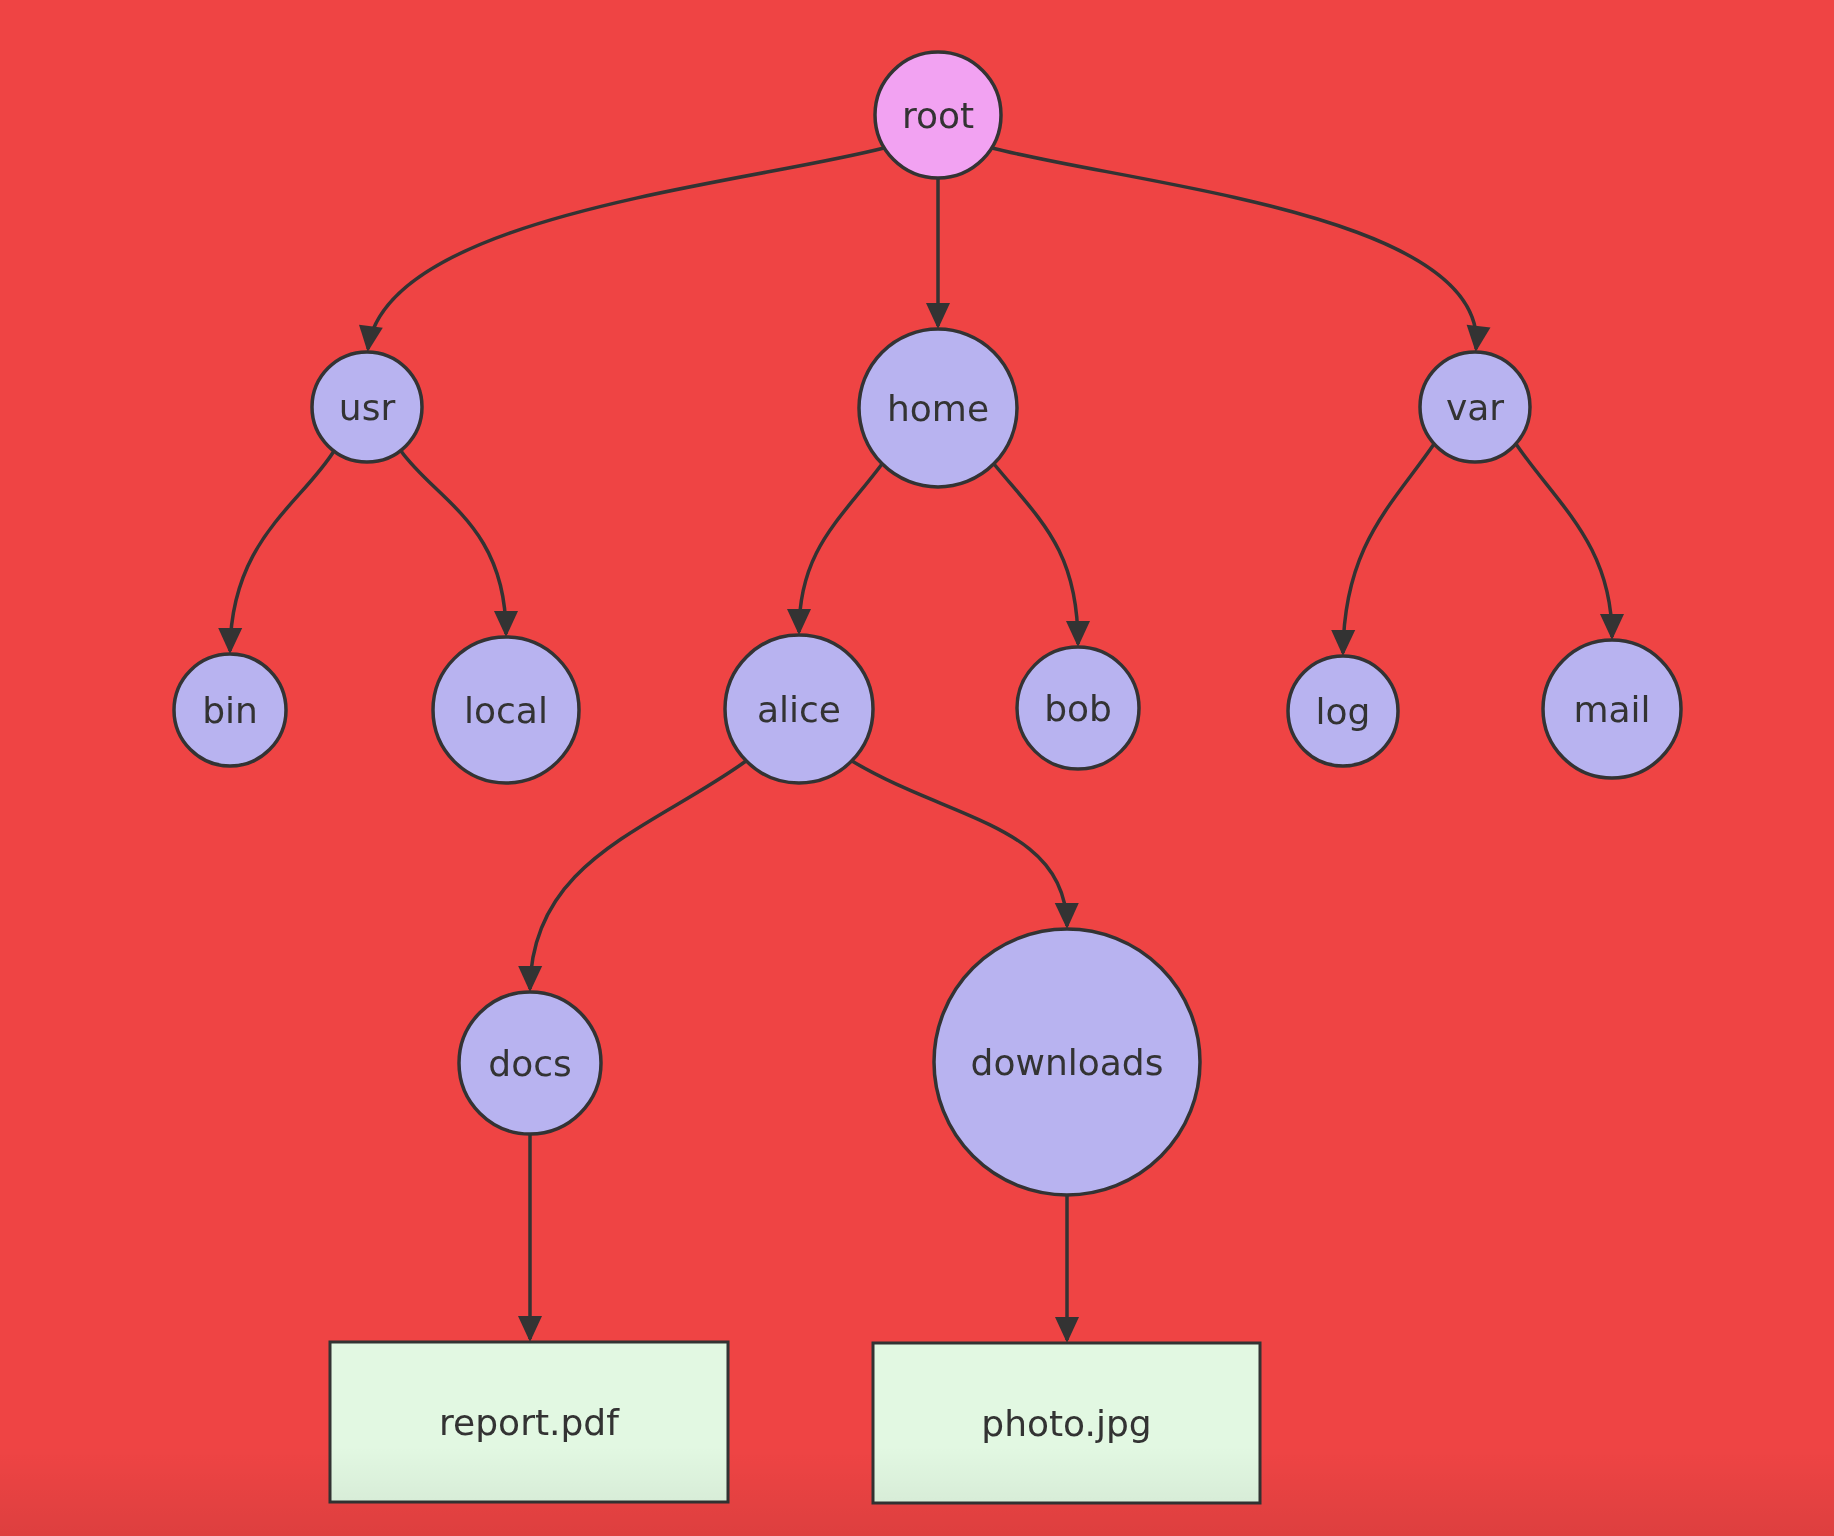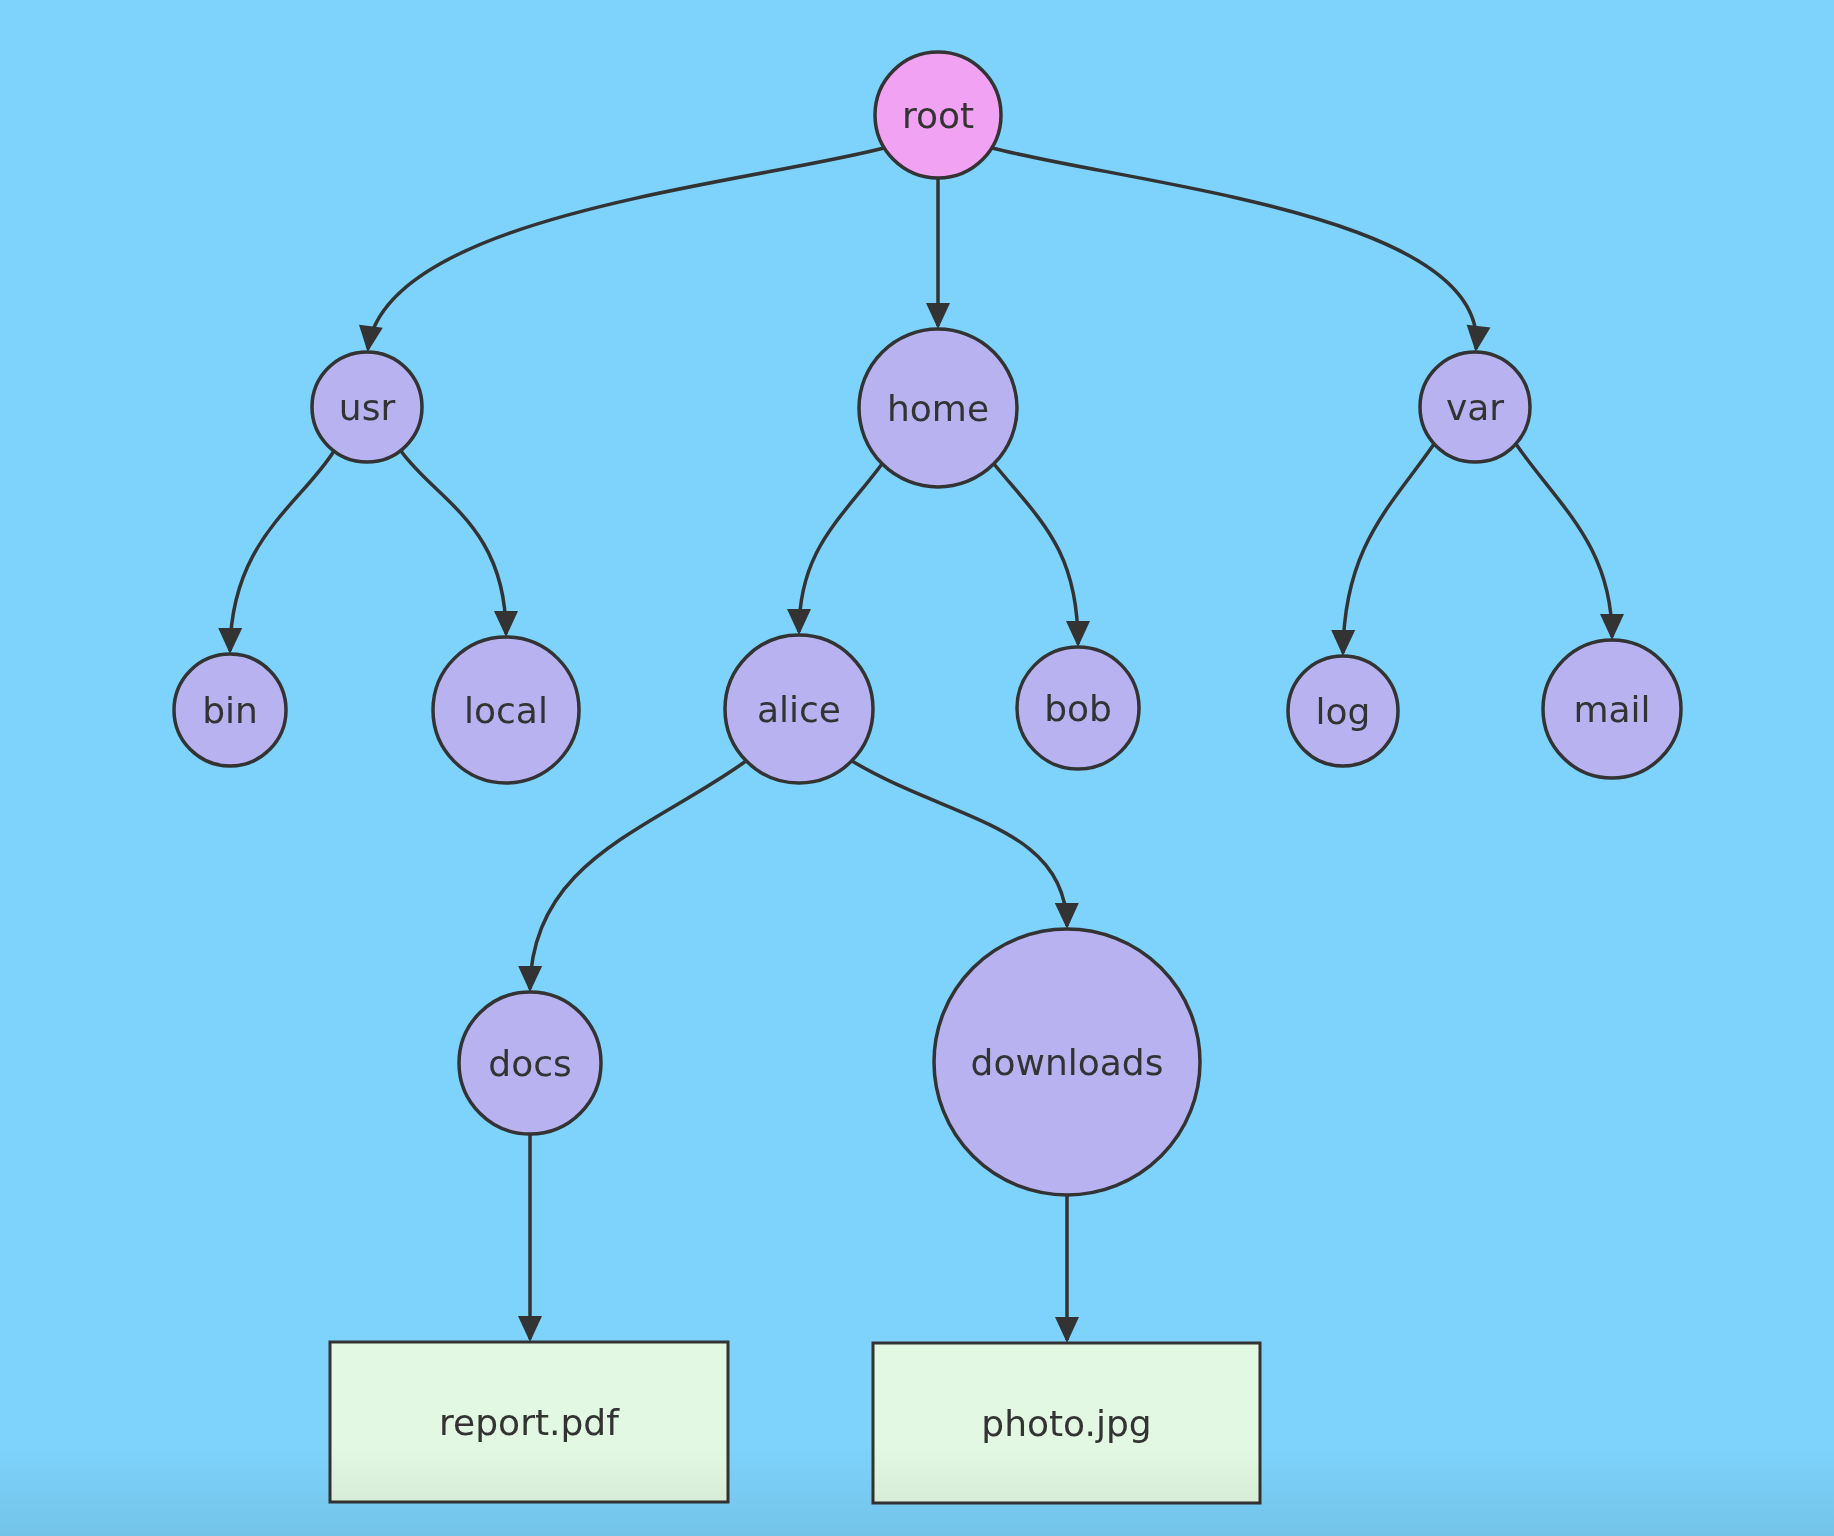--- a/index.html
+++ b/index.html
@@ -6,21 +6,21 @@
     margin: 0;
     padding: 0;
     background: #fbfbfb;
     font-family: "DejaVu Sans", sans-serif;
   }
   .canvas {
     position: relative;
     width: 1834px;
     height: 1536px;
     overflow: hidden;
-    background: #7dd3fc;
+    background: #ef4444;
   }
   .bottom-fade {
     position: absolute;
     left: 0;
     bottom: 0;
     width: 100%;
     height: 90px;
     background: linear-gradient(180deg, rgba(0,0,0,0) 0%, rgba(0,0,0,0.075) 100%);
     pointer-events: none;
   }

